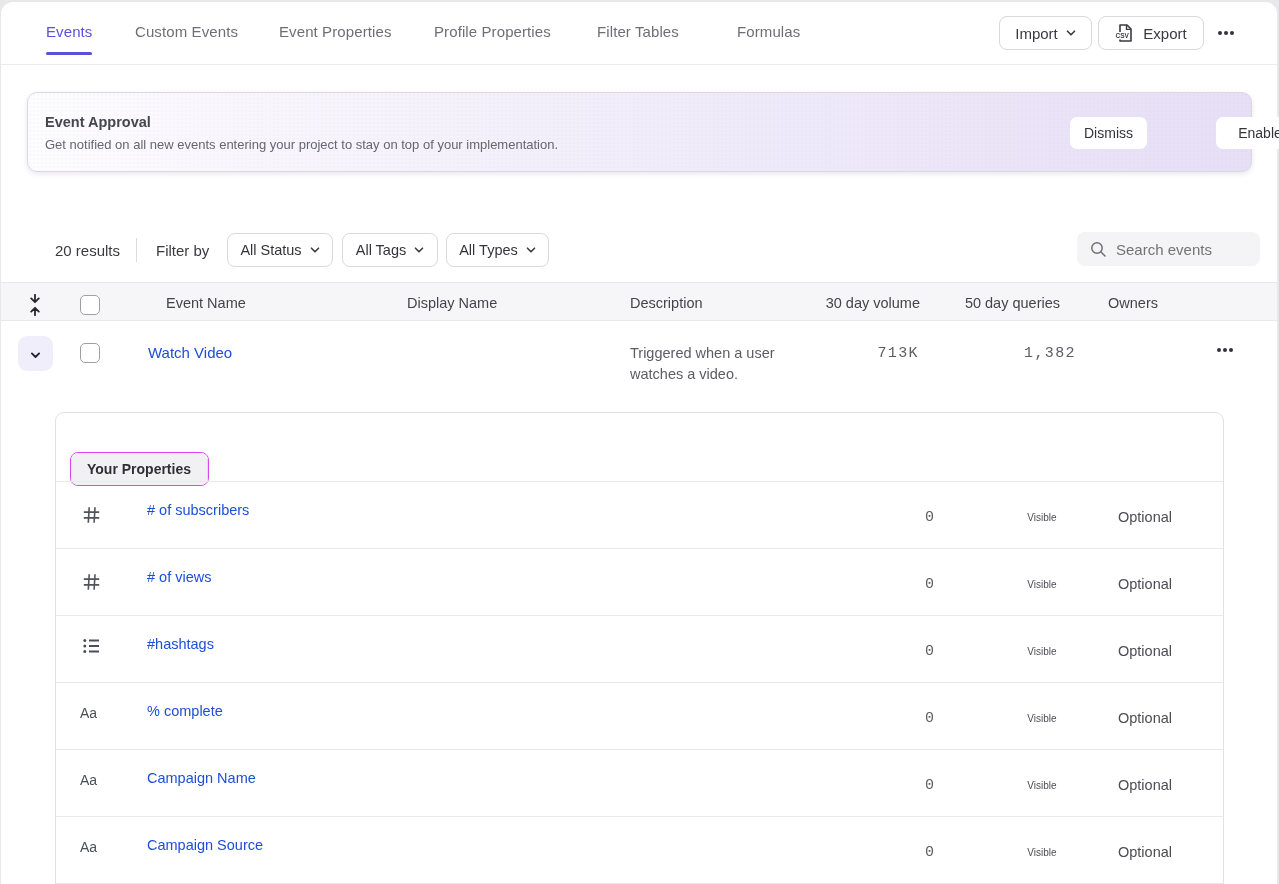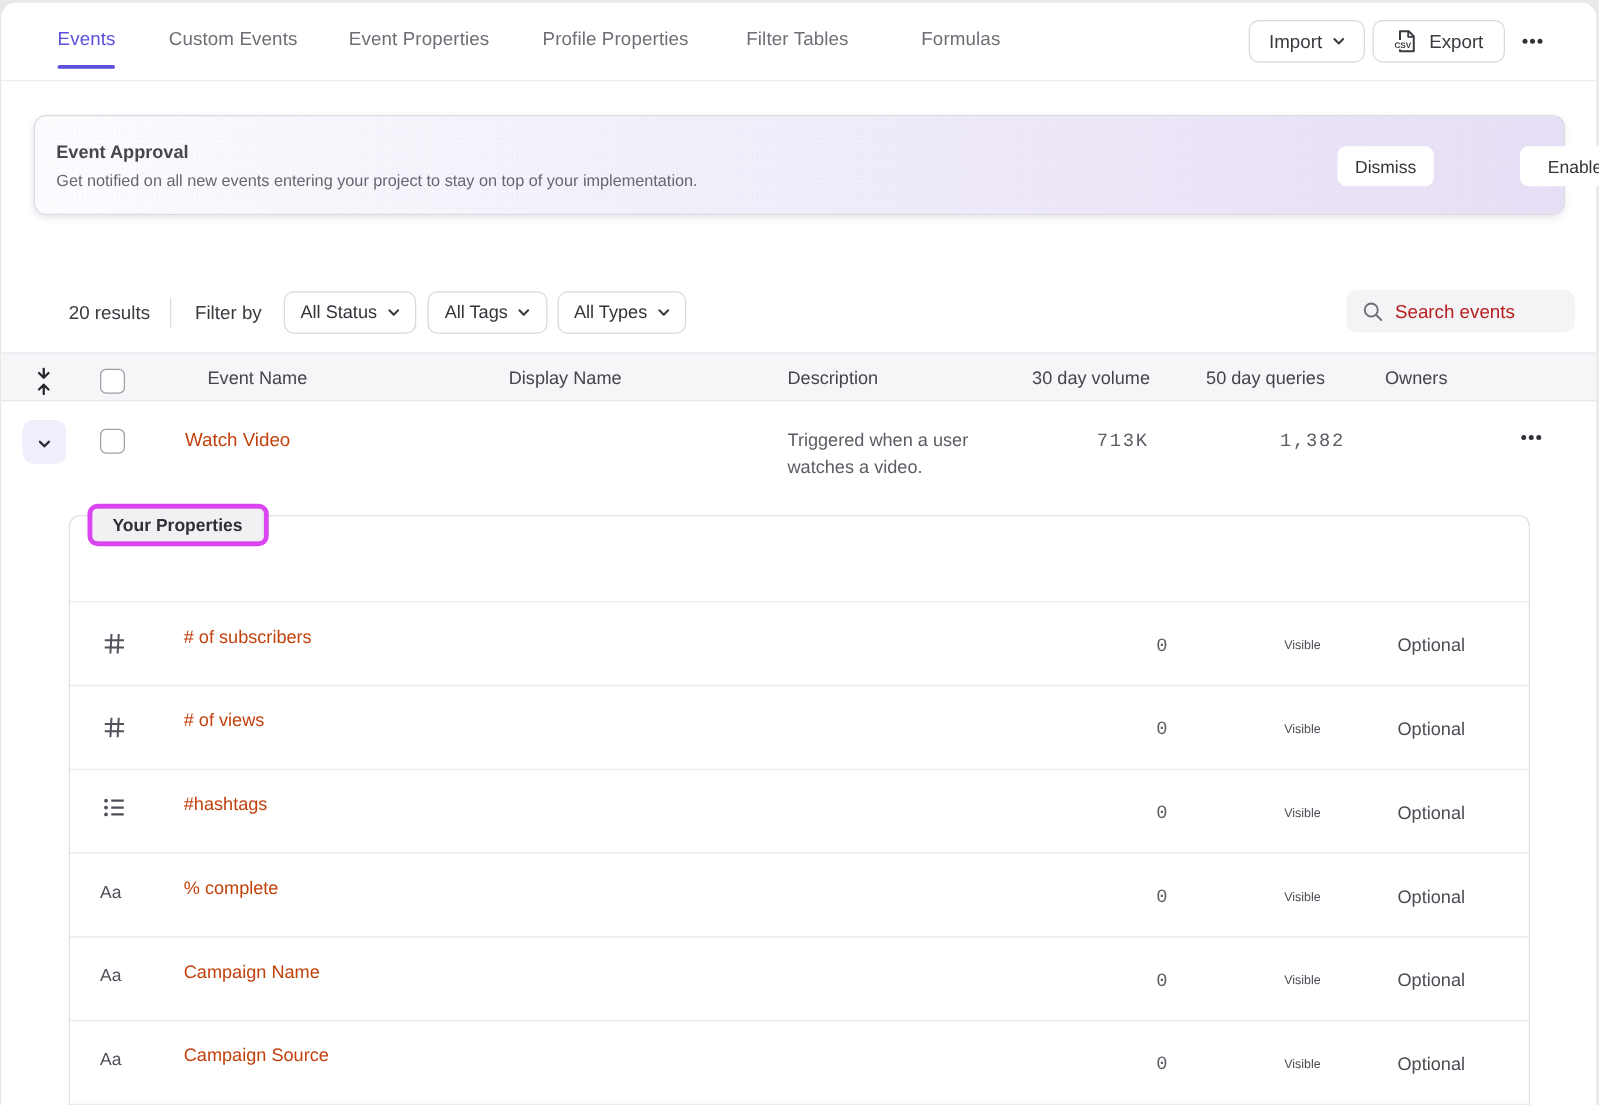--- a/index.html
+++ b/index.html
@@ -21,35 +21,35 @@
 .bt1 { position:absolute; left:45px; top:114px; font-size:14.5px; font-weight:700; color:#46464e; }
 .bt2 { position:absolute; left:45px; top:137px; font-size:13px; color:#66666e; }
 .bbtn { position:absolute; top:117px; height:32px; background:#fff; border-radius:7px; font-size:14px; font-weight:500; color:#33333a; display:flex; align-items:center; justify-content:center; }
 
 .results { position:absolute; left:55px; top:242px; font-size:15px; font-weight:500; color:#3a3a41; }
 .vdiv { position:absolute; left:136px; top:238px; width:1px; height:24px; background:#dbdbdf; }
 .filterby { position:absolute; left:156px; top:242px; font-size:15px; font-weight:500; color:#3a3a41; }
 .fbtn { position:absolute; top:233px; height:34px; background:#fff; border:1px solid #d8d8dd; border-radius:8px; font-size:14.5px; font-weight:500; color:#33333a; display:flex; align-items:center; justify-content:center; gap:8px; }
 .chev { width:10px; height:10px; }
 .search { position:absolute; left:1077px; top:232px; width:183px; height:34px; background:#f4f4f6; border-radius:8px; display:flex; align-items:center; }
-.search span { font-size:15px; color:#b91c1c; margin-left:9px; }
+.search span { font-size:15px; color:#737373; margin-left:9px; }
 
 .thead { position:absolute; left:1px; top:282px; width:1276px; height:39px; background:#f6f6f8; border-top:1px solid #e8e8eb; border-bottom:1px solid #e8e8eb; }
 .th { position:absolute; font-size:14.5px; font-weight:500; color:#44444c; top:295px; }
 .checkbox { position:absolute; width:20px; height:20px; border:1.2px solid #9fa0a7; border-radius:5px; background:#fff; }
 
 .exbtn { position:absolute; left:18px; top:336px; width:35px; height:35px; background:#f1eefb; border-radius:9px; display:flex; align-items:center; justify-content:center; }
-.link { color:#c2410c; }
+.link { color:#1d4ed8; }
 .rowname { position:absolute; left:148px; top:344px; font-size:15px; }
 .desc { position:absolute; left:630px; top:343px; font-size:14.5px; color:#5c5c64; line-height:20.5px; }
 .mono { font-family:"Liberation Mono", monospace; font-size:15px; color:#5d5d65; letter-spacing:1.4px; }
 .rowdots { position:absolute; left:1217px; top:348px; }
 
 .card { position:absolute; left:55px; top:412px; width:1169px; height:600px; border:1px solid #e1e1e5; border-radius:9px; }
-.seg { position:absolute; left:70px; top:403px; height:34px; border:4px solid #d946ef; border-radius:8px; display:flex; overflow:hidden; }
+.seg { position:absolute; left:70px; top:452px; height:34px; border:1px solid #d946ef; border-radius:8px; display:flex; overflow:hidden; }
 .seg .s1 { background:#f1f1f3; color:#2f2f36; font-size:14px; font-weight:600; display:flex; align-items:center; padding:0 16px; border-right:1px solid #dedee2; }
 .seg .s2 { background:#fff; color:#8b8b92; font-size:14.5px; font-weight:500; display:flex; align-items:center; padding:0 15px; }
 .cardrows { position:absolute; left:56px; top:481px; width:1167px; border-top:1px solid #e9e9ec; }
 .prow { position:relative; height:67px; border-bottom:1px solid #eaeaee; }
 .picon { position:absolute; left:27px; top:50%; transform:translateY(-50%); color:#4c4f58; display:flex; }
 .pname { position:absolute; left:91px; top:50%; transform:translateY(-50%); margin-top:-5px; font-size:14.5px; }
 .pzero { position:absolute; left:844px; width:34px; text-align:right; top:50%; transform:translateY(-50%); margin-top:2px; font-family:"Liberation Mono", monospace; font-size:15px; color:#5d5d65; }
 .pvis { position:absolute; left:931px; width:110px; text-align:center; top:50%; transform:translateY(-50%); margin-top:2px; font-size:10px; color:#4c4c54; }
 .popt { position:absolute; left:1034px; width:110px; text-align:center; top:50%; transform:translateY(-50%); margin-top:2px; font-size:14.5px; color:#4c4c54; }
 .aa { font-size:14px; font-weight:500; color:#4c4f58; margin-top:-3px; margin-left:-3px; }

